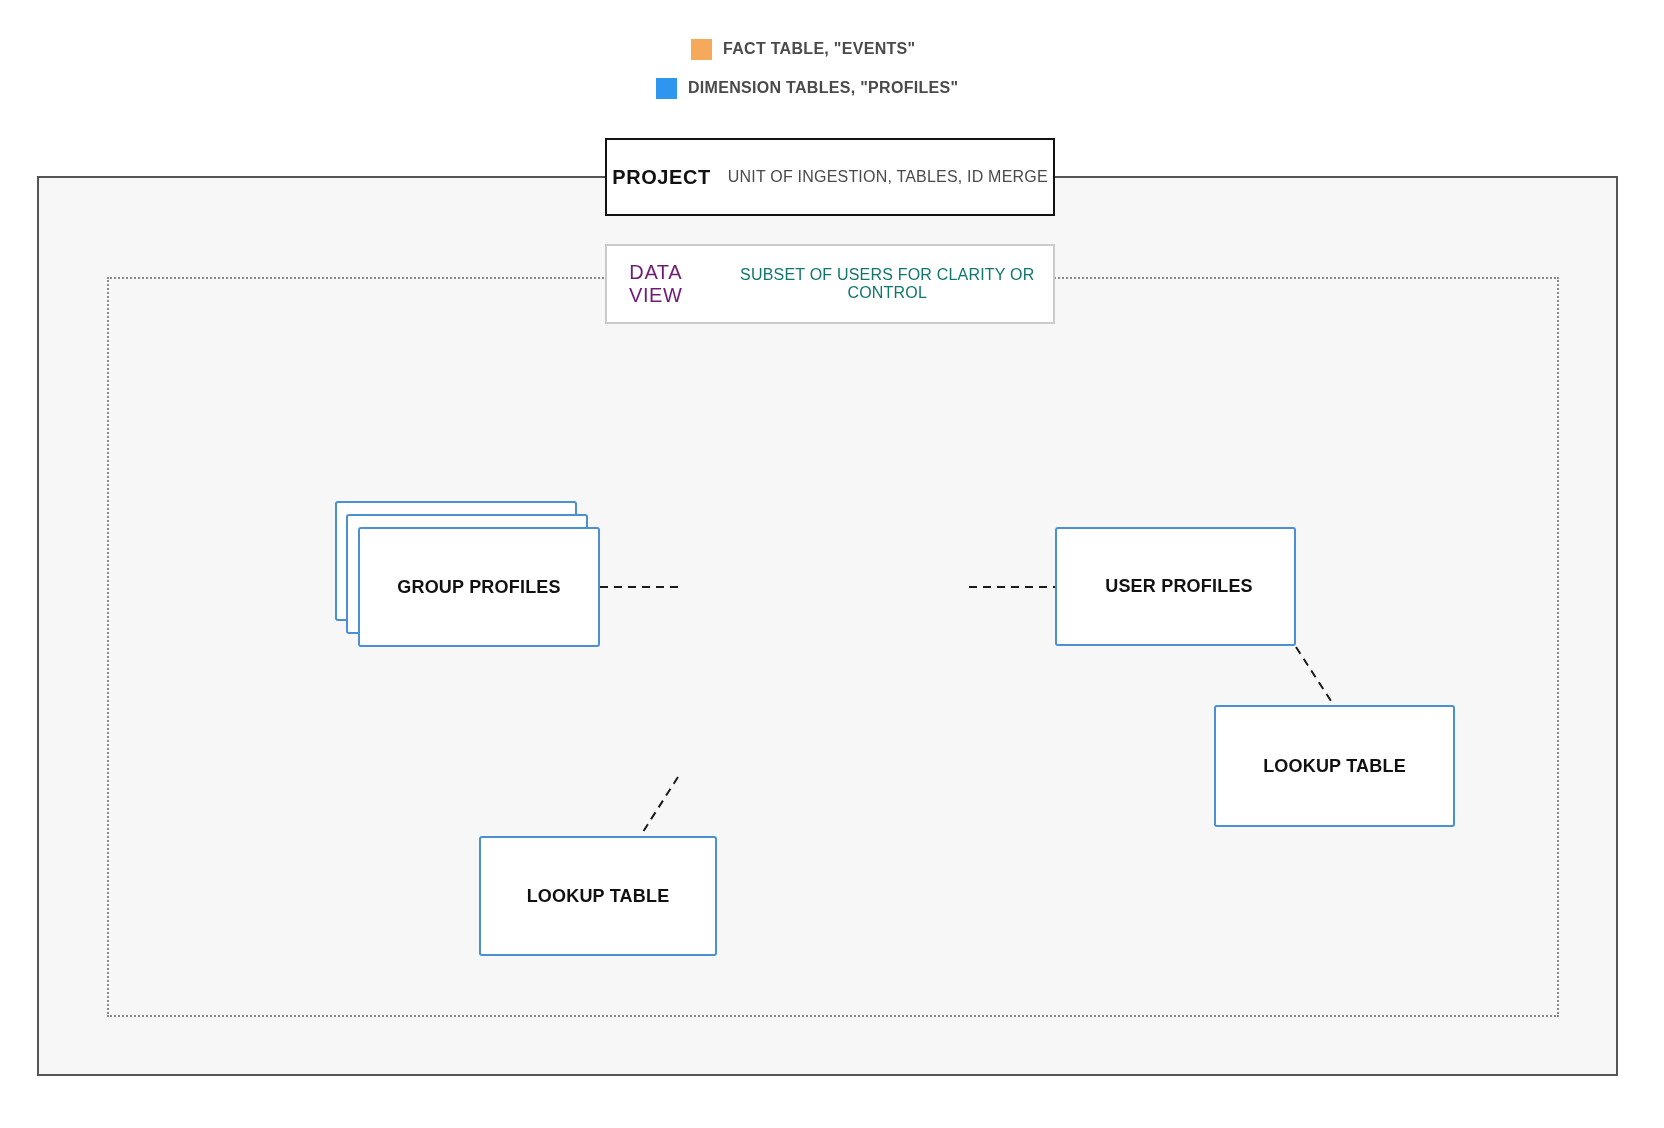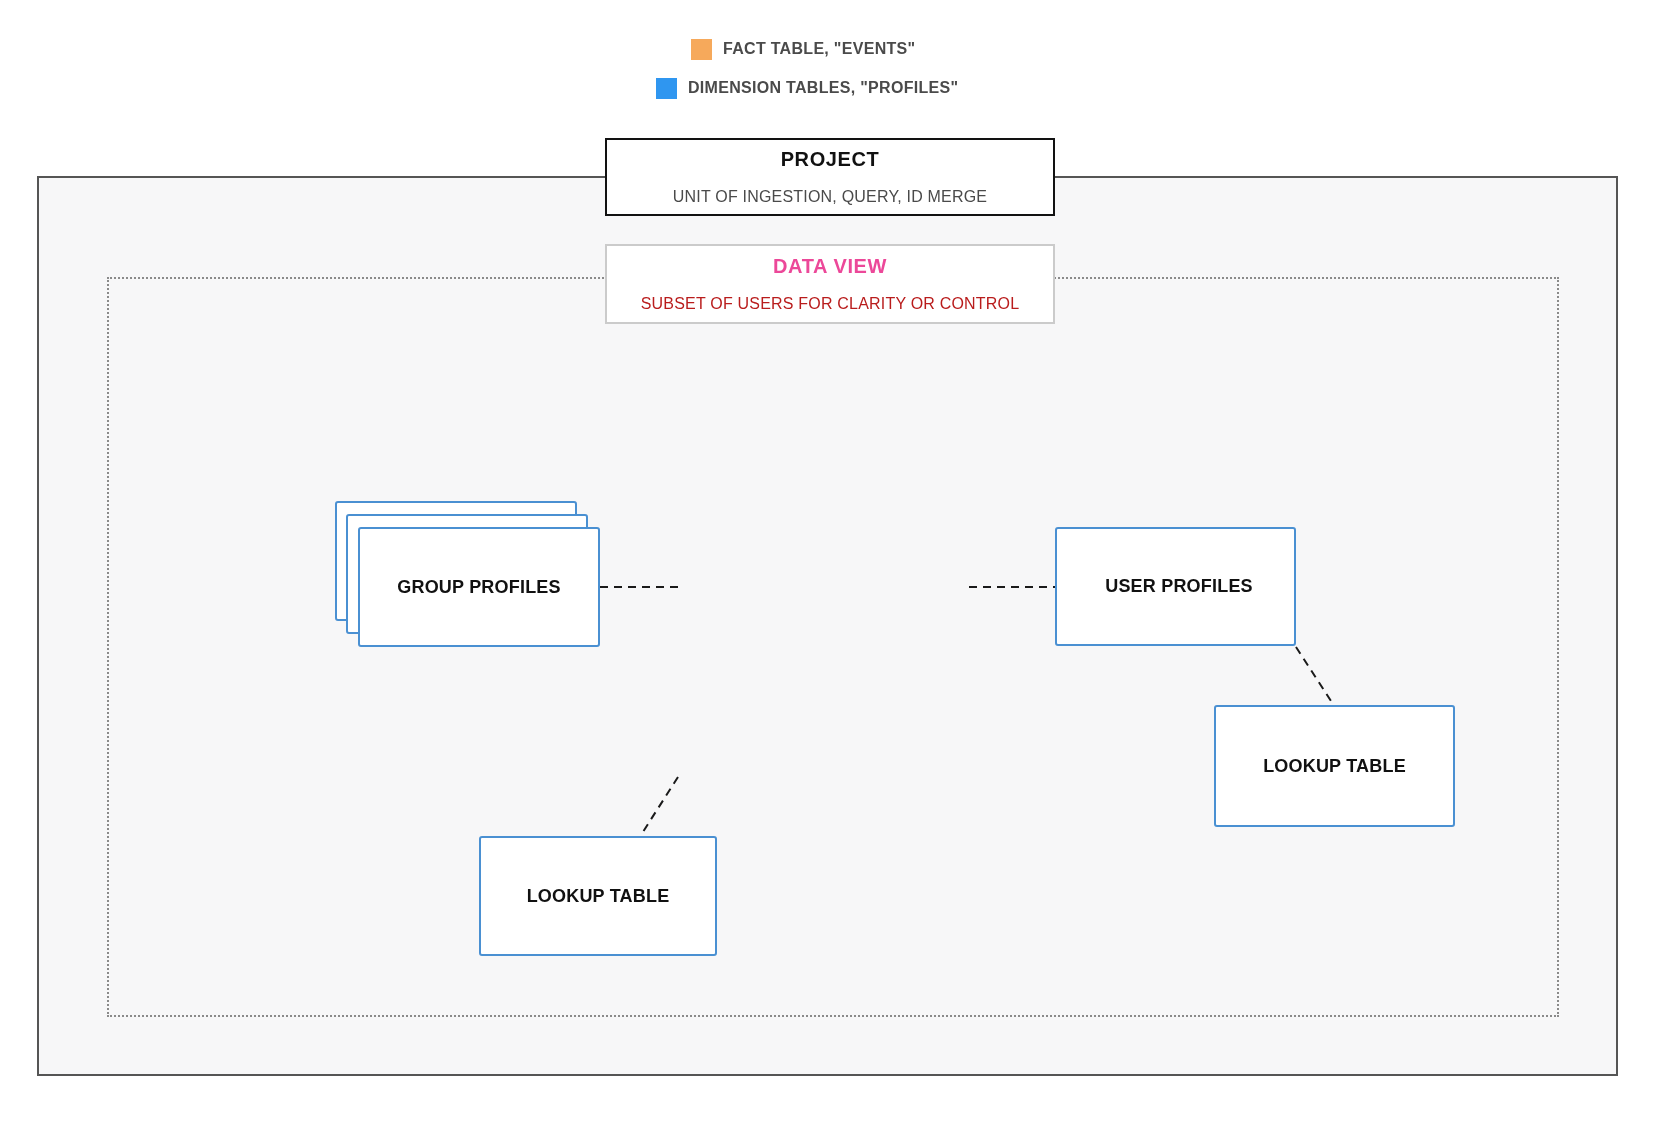--- a/index.html
+++ b/index.html
@@ -19,28 +19,28 @@
   .outer-box { position:absolute; left:37px; top:176px; width:1581px; height:900px;
                border:2px solid #555555; background:#F7F7F8; box-sizing:border-box; }
   .dotted-box { position:absolute; left:107px; top:277px; width:1452px; height:740px;
                 border:2px dotted #8A8A8A; box-sizing:border-box; }
 
   
   .connectors { position:absolute; left:0; top:0; width:1664px; height:1128px; pointer-events:none; }
 
   
   .title-box { position:absolute; left:605px; width:450px; box-sizing:border-box; background:#ffffff;
-               display:flex; flex-direction:column; align-items:center; justify-content:center;
+               display:flex; flex-direction:row; align-items:center; justify-content:center;
                gap:17px; text-align:center; }
   .title-box.project  { top:138px; height:78px; border:2px solid #121212; }
   .title-box.dataview { top:244px; height:80px; border:2px solid #CBCBCB; }
   .project  .title-main { font-size:20px; font-weight:bold; color:#111111; letter-spacing:0.6px; }
   .project  .title-sub  { font-size:16px; color:#4A4A4A; letter-spacing:0.2px; }
-  .dataview .title-main { font-size:20px; font-weight:bold; color:#ec4899; letter-spacing:0.6px; }
-  .dataview .title-sub  { font-size:16px; color:#b91c1c; letter-spacing:0.2px; }
+  .dataview .title-main { font-size:20px; font-weight:normal; color:#701a75; letter-spacing:0.6px; }
+  .dataview .title-sub  { font-size:16px; color:#0f766e; letter-spacing:0.2px; }
 
   
   .node-label { font-size:18px; font-weight:bold; color:#111111; letter-spacing:0.2px; white-space:nowrap; }
 
   .events-box { position:absolute; left:679px; top:397px; width:290px; height:379px;
                 border:2px solid #EBBA7C; background:#ffffff; box-sizing:border-box;
                 display:flex; align-items:center; justify-content:center; }
 
   .card { position:absolute; width:242px; height:120px; border:2px solid #4A90D2; border-radius:3px;
           background:#ffffff; box-sizing:border-box;
@@ -71,21 +71,21 @@
 
   <svg class="connectors" viewBox="0 0 1664 1128">
     <line x1="600" y1="587" x2="679" y2="587" stroke="#1A1A1A" stroke-width="2" stroke-dasharray="8 6"></line>
     <line x1="969" y1="587" x2="1055" y2="587" stroke="#1A1A1A" stroke-width="2" stroke-dasharray="8 6"></line>
     <line x1="678" y1="777" x2="641" y2="835" stroke="#1A1A1A" stroke-width="2" stroke-dasharray="8 6"></line>
     <line x1="1296" y1="647" x2="1333" y2="704" stroke="#1A1A1A" stroke-width="2" stroke-dasharray="8 6"></line>
   </svg>
 
   <div class="title-box project">
     <div class="title-main">PROJECT</div>
-    <div class="title-sub">UNIT OF INGESTION, QUERY, ID MERGE</div>
+    <div class="title-sub">UNIT OF INGESTION, TABLES, ID MERGE</div>
   </div>
 
   <div class="title-box dataview">
     <div class="title-main">DATA VIEW</div>
     <div class="title-sub">SUBSET OF USERS FOR CLARITY OR CONTROL</div>
   </div>
 
 
   <div class="card gp-back"></div>
   <div class="card gp-mid"></div>

